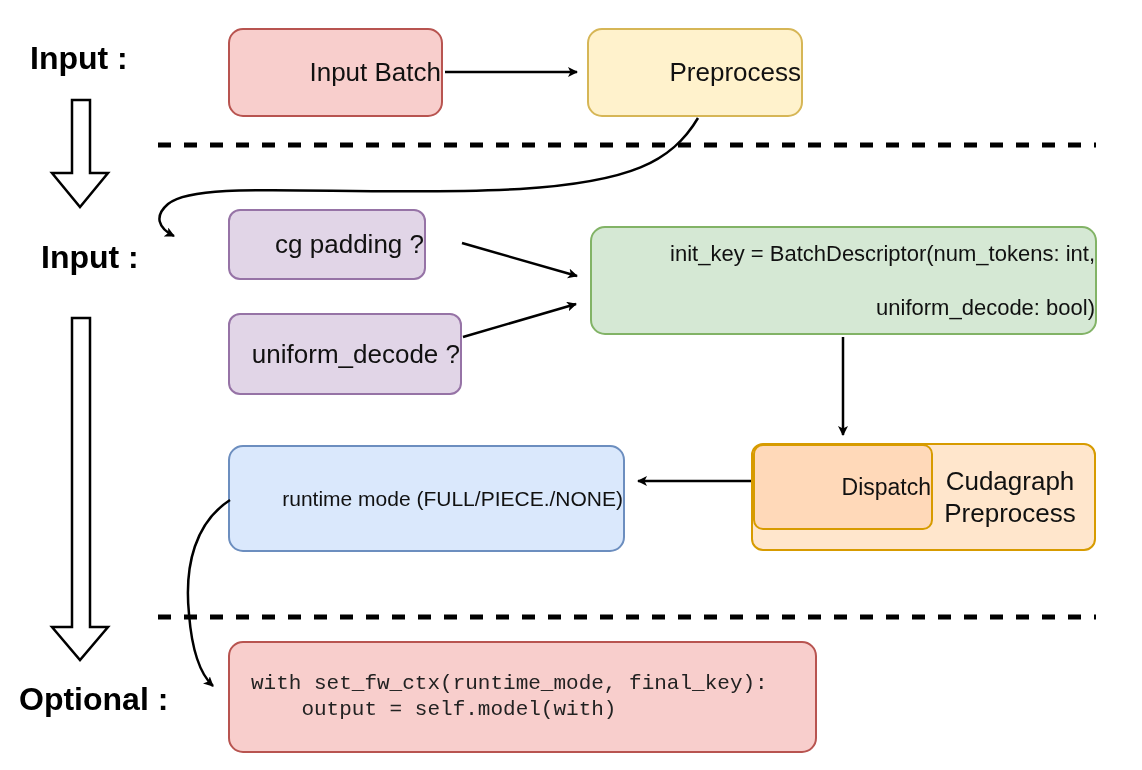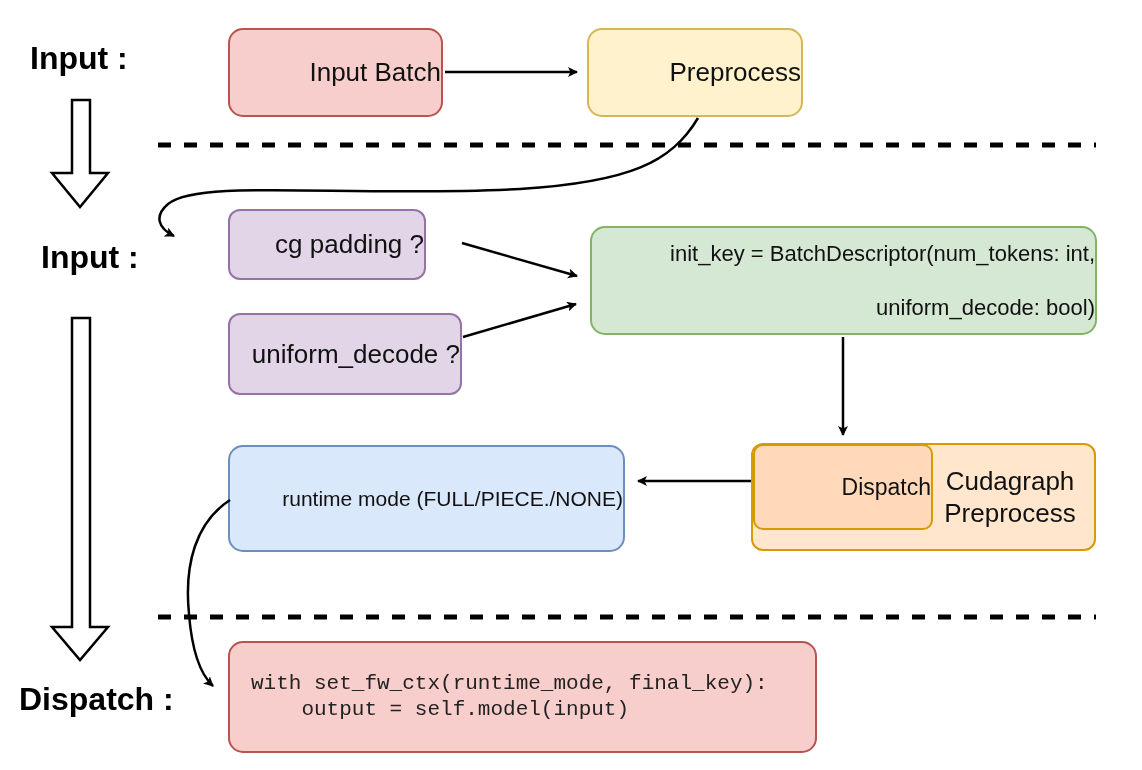--- a/index.html
+++ b/index.html
@@ -64,21 +64,21 @@
   #label-plan    { left: 41px; top: 239px; }
   #label-execute { left: 19px; top: 681px; }
 </style>
 </head>
 <body>
 
 <div id="canvas">
 
   <div class="section-label" id="label-input">Input :</div>
   <div class="section-label" id="label-plan">Input :</div>
-  <div class="section-label" id="label-execute">Dispatch :</div>
+  <div class="section-label" id="label-execute">Optional :</div>
 
   <div class="node" id="node-input-batch" style="background: rgb(248, 206, 204); border-color: rgb(184, 84, 80);">
     <span>Input Batch</span>
   </div>
 
   <div class="node" id="node-preprocess" style="background: rgb(255, 242, 204); border-color: rgb(214, 182, 86);">
     <span>Preprocess</span>
   </div>
 
   <div class="node" id="node-cg-padding" style="background: rgb(225, 213, 231); border-color: rgb(150, 115, 166);">
@@ -104,21 +104,21 @@
   <div class="node" id="node-dispatch" style="background: rgb(255, 217, 185); border-color: rgb(215, 155, 0);">
     <span>Dispatch</span>
   </div>
 
   <div class="node" id="node-runtime-mode" style="background: rgb(218, 232, 252); border-color: rgb(108, 142, 191);">
     <span>runtime mode (FULL/PIECE./NONE)</span>
   </div>
 
   <div class="node" id="node-execute-code" style="background: rgb(248, 206, 204); border-color: rgb(184, 84, 80);">
     <span class="code-line">with set_fw_ctx(runtime_mode, final_key):</span>
-    <span class="code-line">    output = self.model(input)</span>
+    <span class="code-line">    output = self.model(with)</span>
   </div>
 
   <svg id="arrow-layer" viewBox="0 0 1142 770" xmlns="http://www.w3.org/2000/svg">
     <defs>
       <marker id="ah" markerWidth="11" markerHeight="11" refX="9" refY="5" orient="auto" markerUnits="userSpaceOnUse">
         <path d="M0,0 L10,5 L0,10 L2.5,5 Z" fill="#000000"></path>
       </marker>
     </defs>
 
     <line x1="158" y1="145" x2="1096" y2="145" stroke="#000000" stroke-width="5" stroke-dasharray="13 13"></line>

